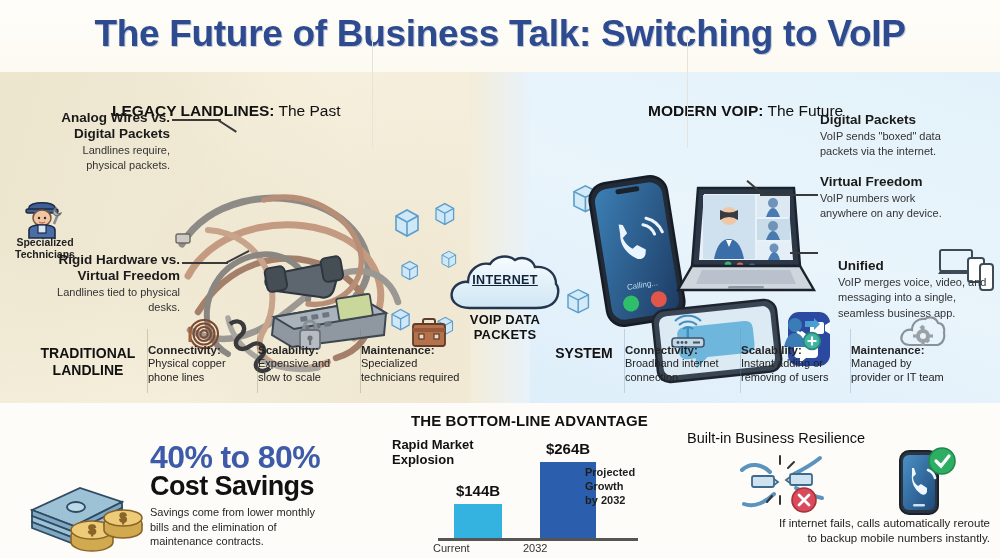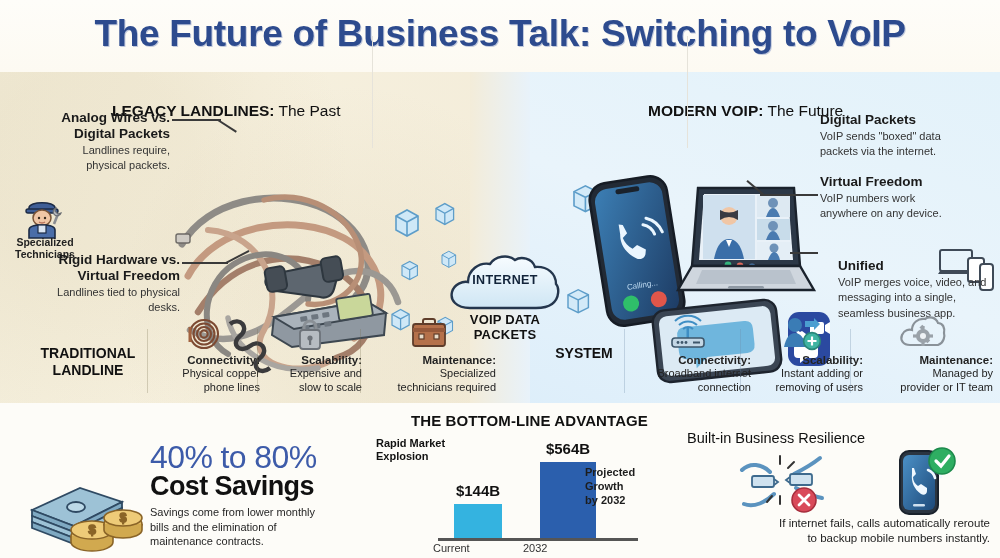--- a/index.html
+++ b/index.html
@@ -63,68 +63,68 @@
   
   .tech-label {
     position:absolute; font-size:10.5px; font-weight:bold; color:#222;
     text-align:center; line-height:1.18; width:96px;
   }
 
   
   .cloud-wrap { position:absolute; left:446px; top:182px; width:118px; height:58px; }
   .cloud-label {
     position:absolute; left:0; top:19px; width:118px; text-align:center;
-    font-size:12.5px; font-weight:bold; color:#12243a; letter-spacing:.4px;
+    font-size:12.5px; font-weight:bold; color:#12243a; letter-spacing:.4px;text-decoration:underline;
   }
   .cloud-sub {
     position:absolute; left:434px; top:240px; width:142px; text-align:center;
     font-size:13px; font-weight:bold; color:#111; line-height:1.16; letter-spacing:.2px;
   }
 
   
   .cmp-row { position:absolute; left:0; top:0; width:500px; height:88px; }
   .cmp-row.is-left { top:243px;padding-left:33px; }
   .cmp-cell { position:absolute; top:0; height:88px; }
   .cmp-sys {
     position:absolute; width:140px; text-align:center;
     font-size:14px; font-weight:bold; color:#111; line-height:1.2; top:30px;
   }
   .cmp-ico { position:absolute; left:50%; top:2px; transform:translateX(-50%); }
   .cmp-txt {
-    position:absolute; left:0; top:38px; width:100%; text-align:right;
+    position:absolute; left:0; top:28px; width:100%; text-align:left;
     font-size:11px; color:#232323; line-height:1.24;
   }
   .cmp-txt b { font-weight:bold; display:block; font-size:11.5px; }
   .vdiv { position:absolute; width:1px; background:rgba(120,110,80,.28); }
   .vdiv.blue { background:rgba(110,140,170,.30); }
 
   
   .bottom { position:absolute; left:0; top:403px; width:1000px; height:155px; background:#fdfcf8; }
   .bdiv { position:absolute; top:36px; width:1px; height:112px; background:#e6e3da; }
 
   .save-pct {
     position:absolute; left:150px; top:441px; width:210px;
-    font-size:32px; font-weight:normal; color:#3d5ba9; letter-spacing:-.6px; line-height:1;
+    font-size:32px; font-weight:bold; color:#3d5ba9; letter-spacing:-.6px; line-height:1;
   }
   .save-h {
     position:absolute; left:150px; top:473px; width:220px;
     font-size:27px; font-weight:bold; color:#111; letter-spacing:-.6px; line-height:1;
   }
   .save-b {
     position:absolute; left:150px; top:505px; width:215px;
     font-size:11px; color:#262626; line-height:1.32;
   }
 
   .chart-title {
     position:absolute; left:372px; top:412px; width:315px; text-align:center;
     font-size:15px; font-weight:bold; color:#111; letter-spacing:.1px;
   }
   .chart-sub {
-    position:absolute; left:376px; top:437px; width:110px;
-    font-size:11px; font-weight:bold; color:#111; line-height:1.18;
+    position:absolute; left:392px; top:437px; width:110px;
+    font-size:13px; font-weight:bold; color:#111; line-height:1.18;
   }
   .bar { position:absolute; bottom:0; }
   .bar-val {
     position:absolute; width:90px; text-align:center;
     font-size:15px; font-weight:bold; color:#111;
   }
   .bar-cat {
     position:absolute; width:90px; text-align:left;
     font-size:11px; color:#333;
   }
@@ -603,21 +603,21 @@
   </div>
 
   <div style="position:absolute; left:400px; top:434px; width:280px; height:124px;">
     <div class="axis" style="left:38px; top:104px; width:200px;"></div>
 
     <div class="bar" id="bar0" style="left: 54px; bottom: 20px; width: 48px; height: 33.6px; background: rgb(52, 179, 224);"></div>
     <div class="bar-val" id="val0" style="left: 33px; top: 48.4px;">$144B</div>
     <div class="bar-cat" style="left:33px; top:108px;">Current</div>
 
     <div class="bar" id="bar1" style="left: 140px; bottom: 20px; width: 56px; height: 76.0667px; background: rgb(43, 95, 173);"></div>
-    <div class="bar-val" id="val1" style="left: 123px; top: 5.93333px;">$564B</div>
+    <div class="bar-val" id="val1" style="left: 123px; top: 5.93333px;">$264B</div>
     <div class="bar-cat" style="left:123px; top:108px;">2032</div>
   </div>
 
   <div class="bar-note">
     <div>Projected</div>
     <div>Growth</div>
     <div>by 2032</div>
   </div>
 
   <div class="res-title">Built-in Business Resilience</div>

